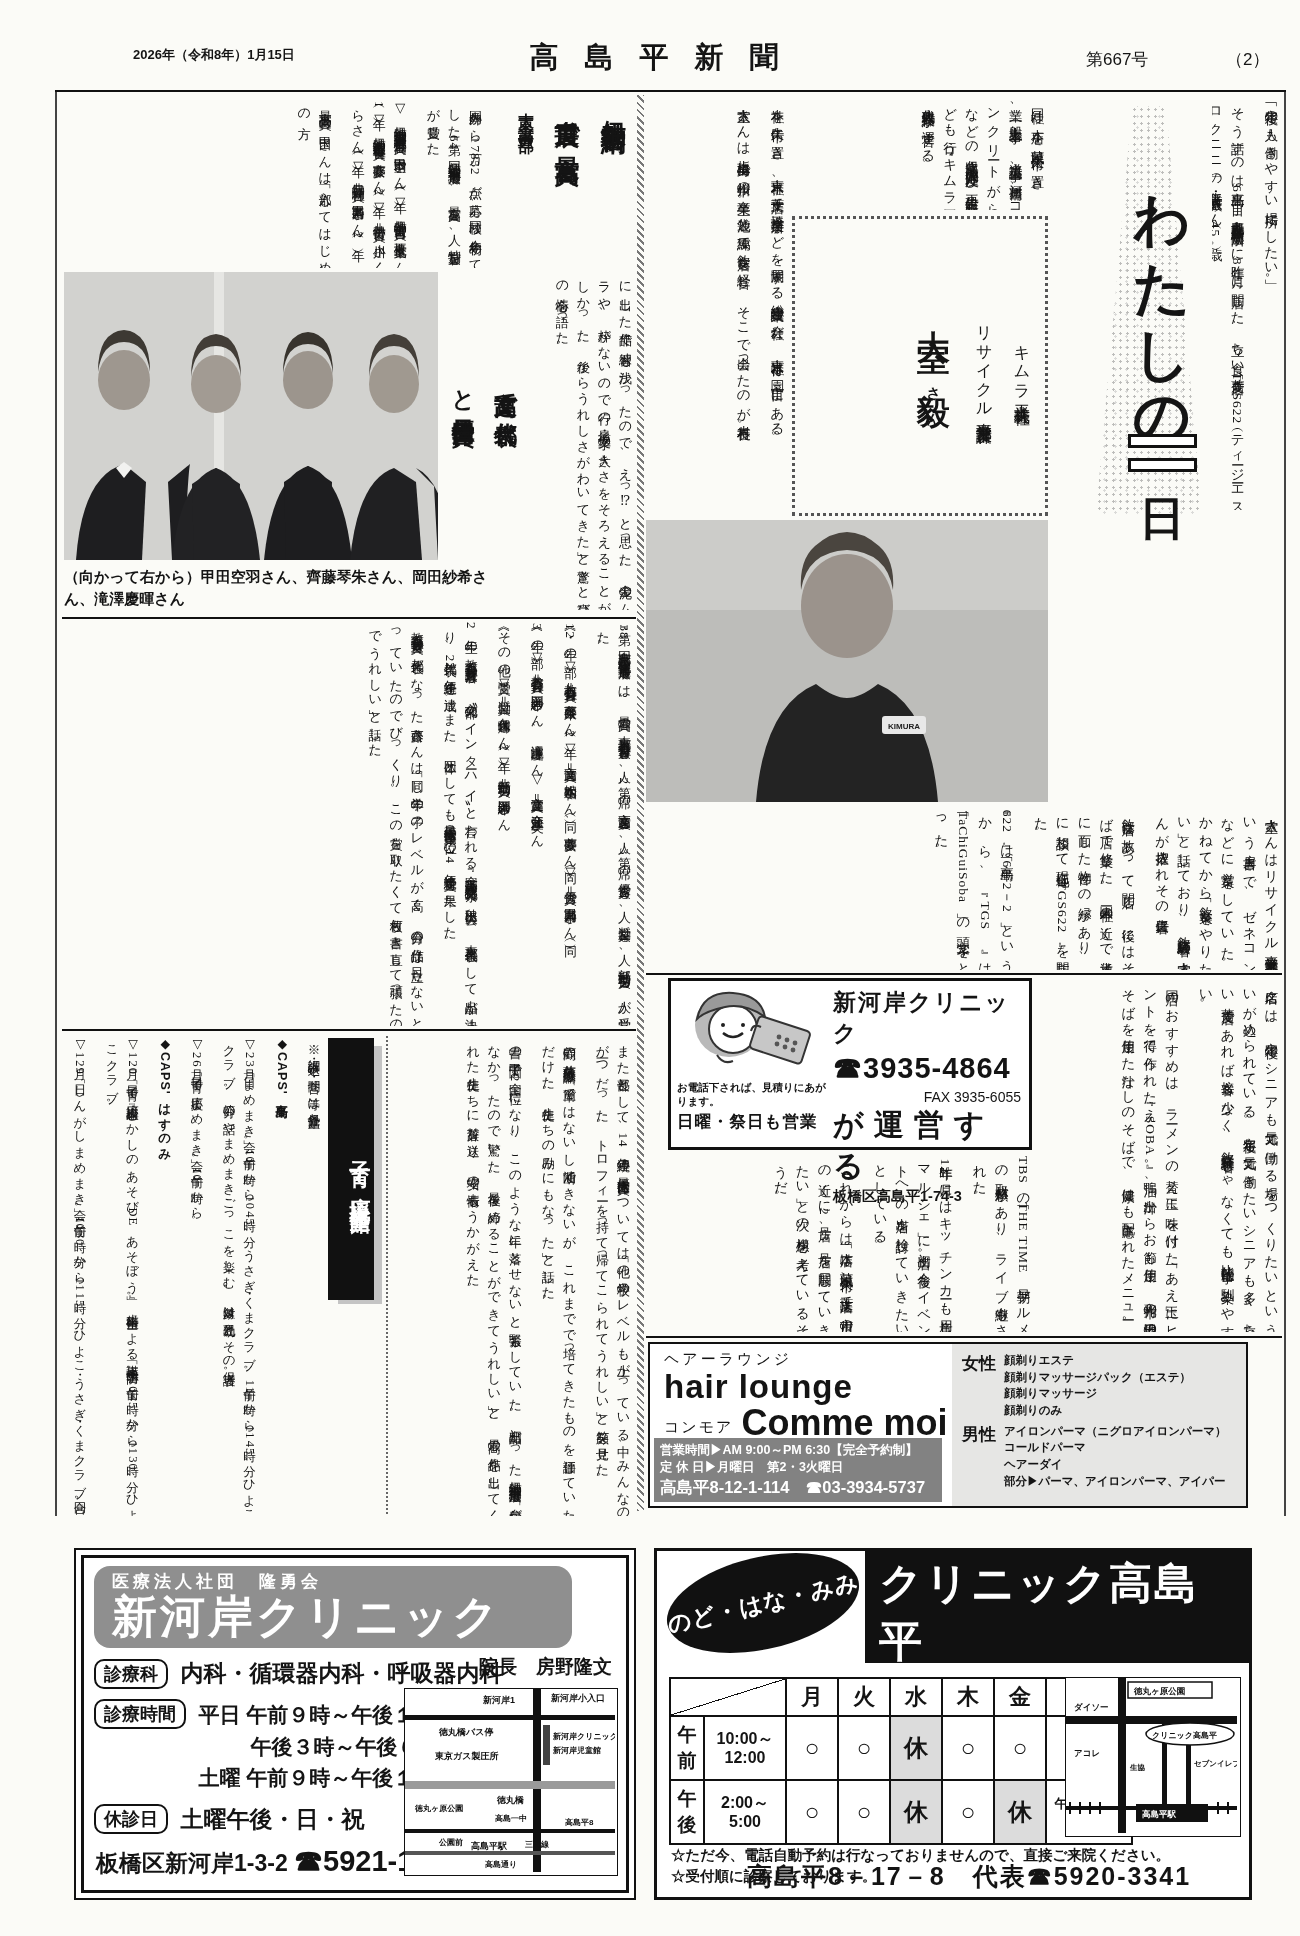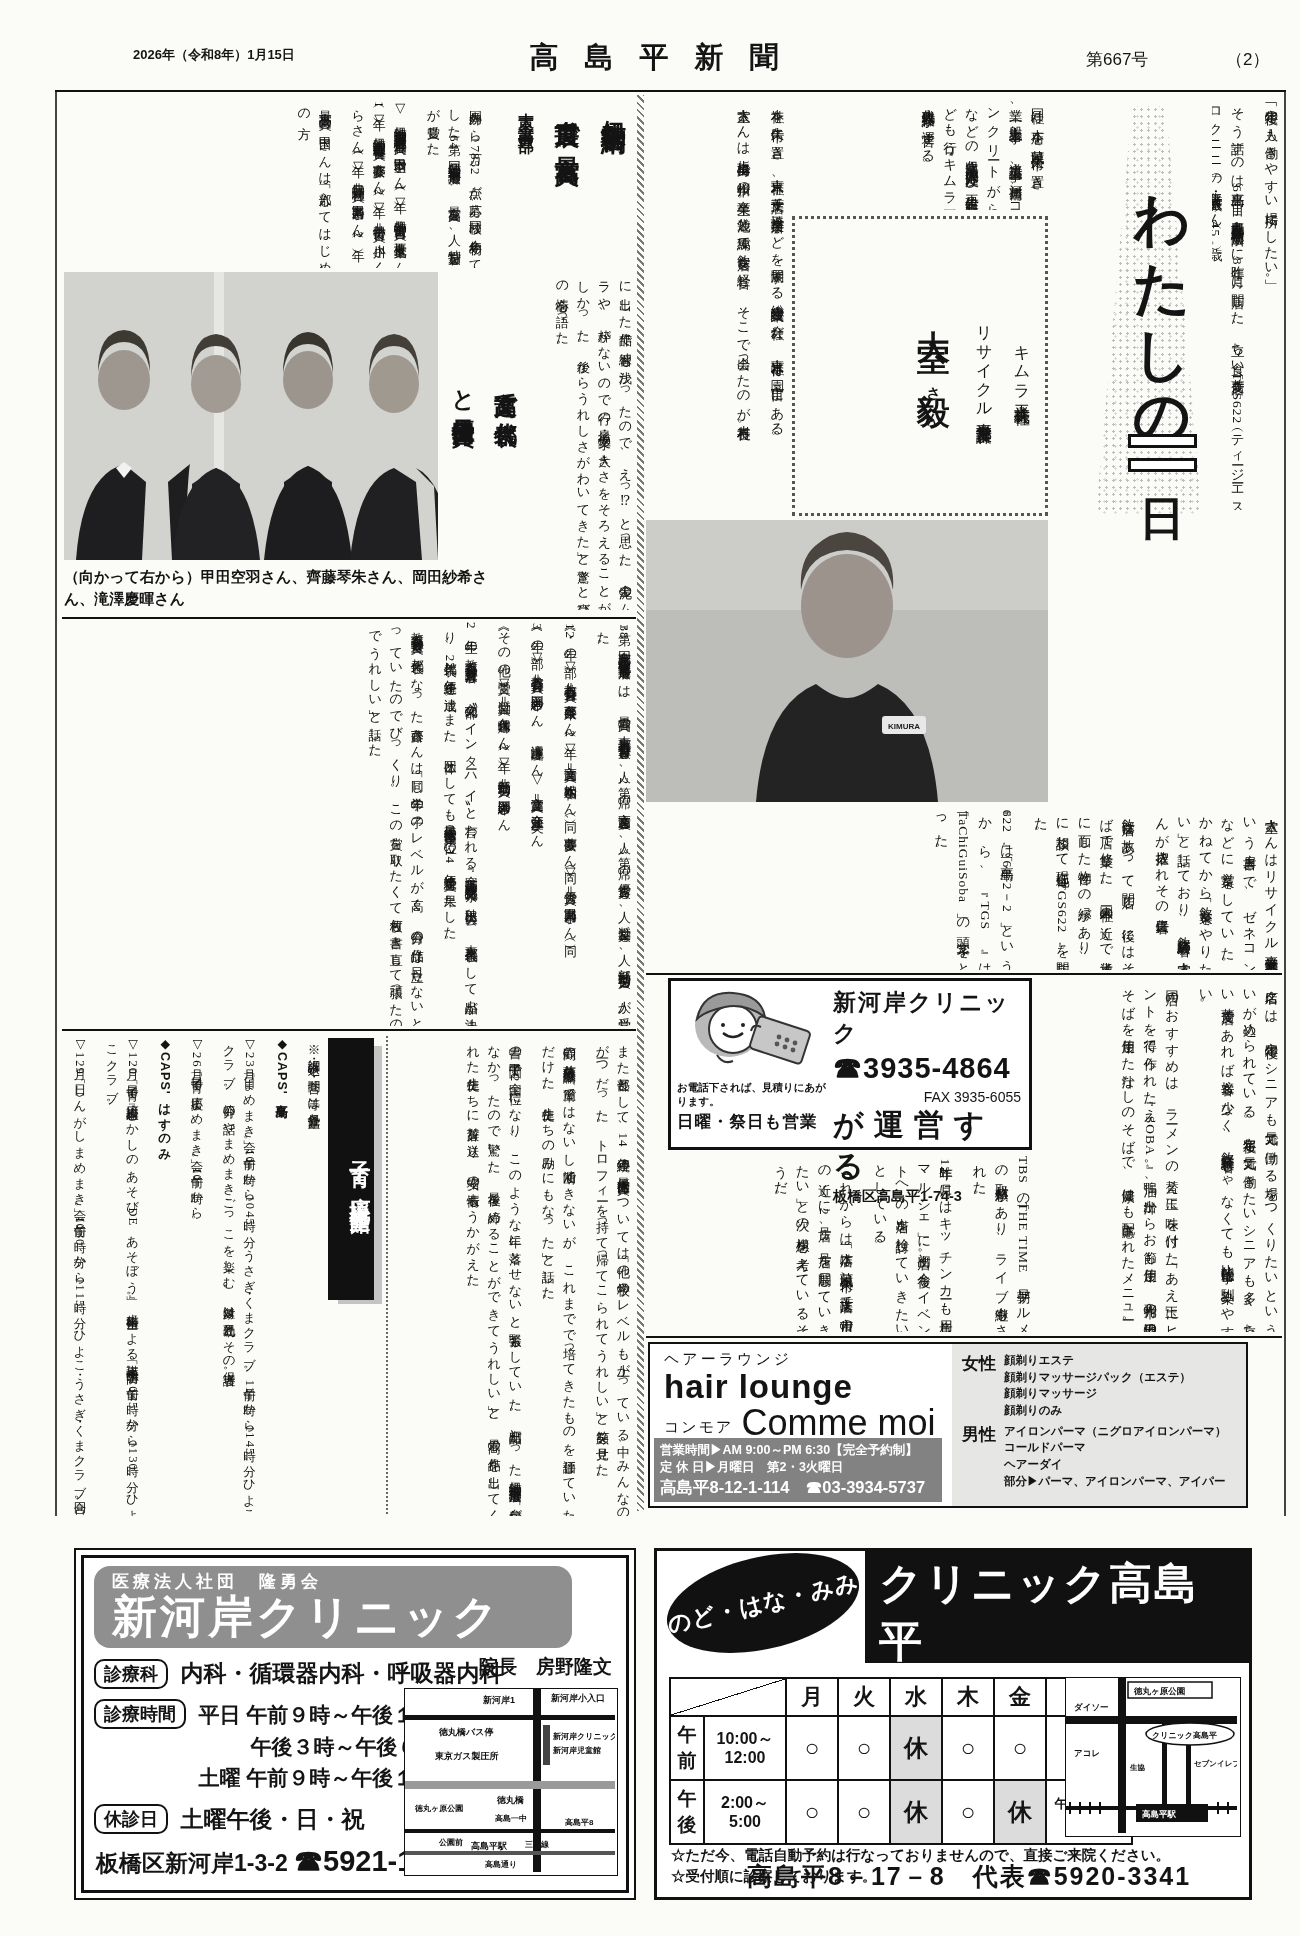--- a/index.html
+++ b/index.html
@@ -67,21 +67,21 @@
   .tat-shop{font-size:30px;font-weight:bold;letter-spacing:10px;}
   .tat-addr{font-size:14.5px;font-weight:bold;}
   
   .hair{left:648px;top:1342px;width:600px;height:166px;border:2.5px solid #111;background:#fff;
     box-sizing:border-box;display:flex;font-family:"Liberation Sans",sans-serif;}
   .hair-l{width:302px;position:relative;padding:6px 0 0 14px;box-sizing:border-box;}
   .hair-kana{font-size:15px;letter-spacing:3px;}
   .hair-n1{font-size:33px;font-weight:bold;letter-spacing:1px;line-height:1.1;}
   .hair-n2row{display:flex;align-items:flex-end;gap:8px;}
   .hair-kana2{font-size:15px;letter-spacing:2px;margin-bottom:4px;}
-  .hair-n2{font-size:36px;font-weight:normal;line-height:1.0;}
+  .hair-n2{font-size:36px;font-weight:bold;line-height:1.0;}
   .hair-bar{position:absolute;left:4px;bottom:4px;width:288px;background:#828282;color:#fff;
     padding:4px 6px;box-sizing:border-box;}
   .hair-bar div{font-size:12.5px;font-weight:bold;line-height:1.35;}
   .hair-bar .addr{font-size:16.5px;}
   .hair-r{flex:1;background:#e6e6e4;padding:8px 10px;box-sizing:border-box;}
   .hr-row{display:flex;gap:8px;margin-bottom:4px;}
   .hr-label{font-size:17px;font-weight:bold;white-space:nowrap;}
   .hr-items div{font-size:11.5px;font-weight:bold;line-height:1.45;}
   
   .shing{left:74px;top:1548px;width:562px;height:352px;border:2px solid #111;background:#fff;

